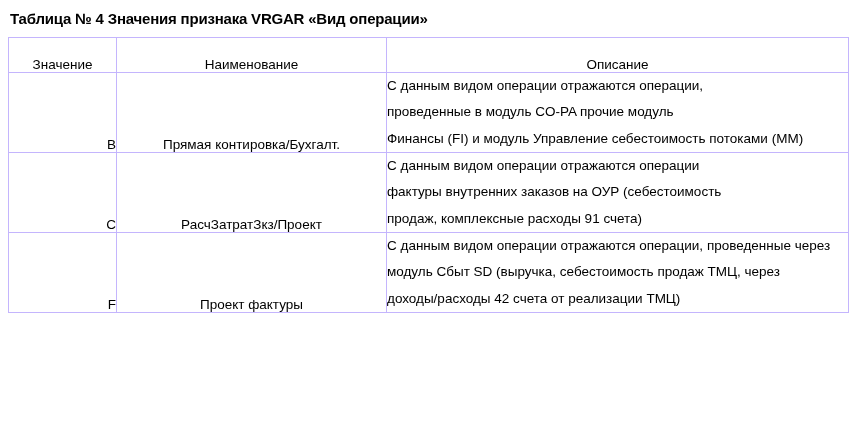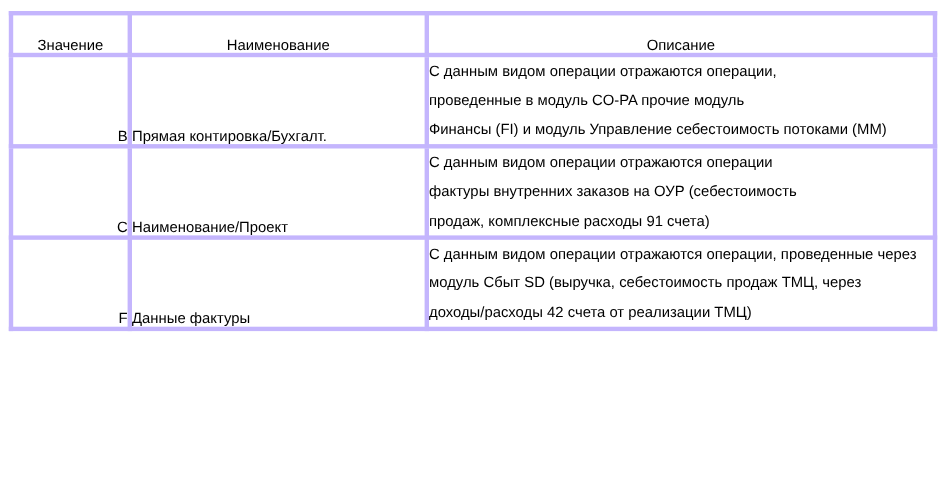--- a/index.html
+++ b/index.html
@@ -29,21 +29,21 @@
     white-space: nowrap;
   }
   table.vrgar-table {
     border-collapse: collapse;
     table-layout: fixed;
     width: 840px;
     margin: 0;
   }
   table.vrgar-table td,
   table.vrgar-table th {
-    border: 4px solid #c4b5fd;
+    border: 1px solid #c4b5fd;
     vertical-align: bottom;
     padding: 0;
     font-weight: normal;
   }
   thead th {
     text-align: center;
     font-size: 13.5px;
     height: 34px;
     vertical-align: middle;
     padding: 4px 4px;
@@ -51,21 +51,21 @@
   .col-value   { width: 108px; }
   .col-name    { width: 270px; }
   .col-desc    { width: 462px; }
 
   td.cell-value {
     text-align: right;
     font-size: 13.5px;
     padding: 0 10px 8px 4px;
   }
   td.cell-name {
-    text-align: left;
+    text-align: center;
     font-size: 13.5px;
     padding: 0 4px 8px 12px;
   }
   td.cell-desc {
     text-align: left;
     font-size: 13.5px;
     padding: 8px 10px 8px 10px;
     vertical-align: top;
     line-height: 1.95;
   }
@@ -77,20 +77,21 @@
     text-align: justify;
     text-align-last: justify;
     white-space: normal;
   }
 </style>
 </head>
 <body>
 
 <div class="page">
 
+  <div class="doc-title">Таблица № 4 Значения признака VRGAR «Вид операции»</div>
 
   <table class="vrgar-table">
     <colgroup>
       <col class="col-value">
       <col class="col-name">
       <col class="col-desc">
     </colgroup>
     <thead>
       <tr>
         <th>Значение</th>
@@ -106,31 +107,31 @@
         <td class="cell-desc">
           <span class="line">С данным видом операции отражаются операции,</span>
           <span class="line">проведенные в модуль CO-PA прочие модуль</span>
           <span class="line">Финансы (FI) и модуль Управление себестоимость</span>
           <span class="line">потоками (ММ)</span>
         </td>
       </tr>
 
       <tr>
         <td class="cell-value">C</td>
-        <td class="cell-name">Наименование/Проект</td>
+        <td class="cell-name">РасчЗатратЗкз/Проект</td>
         <td class="cell-desc">
           <span class="line j">С данным видом операции отражаются операции</span>
           <span class="line">фактуры внутренних заказов на ОУР (себестоимость</span>
           <span class="line">продаж, комплексные расходы 91 счета)</span>
         </td>
       </tr>
 
       <tr>
         <td class="cell-value">F</td>
-        <td class="cell-name">Данные фактуры</td>
+        <td class="cell-name">Проект фактуры</td>
         <td class="cell-desc">
           <span class="line j">С данным видом операции отражаются операции,</span>
           <span class="line j">проведенные через модуль Сбыт SD (выручка,</span>
           <span class="line j">себестоимость продаж ТМЦ, через</span>
           <span class="line">доходы/расходы 42 счета от реализации ТМЦ)</span>
         </td>
       </tr>
 
     </tbody>
   </table>

